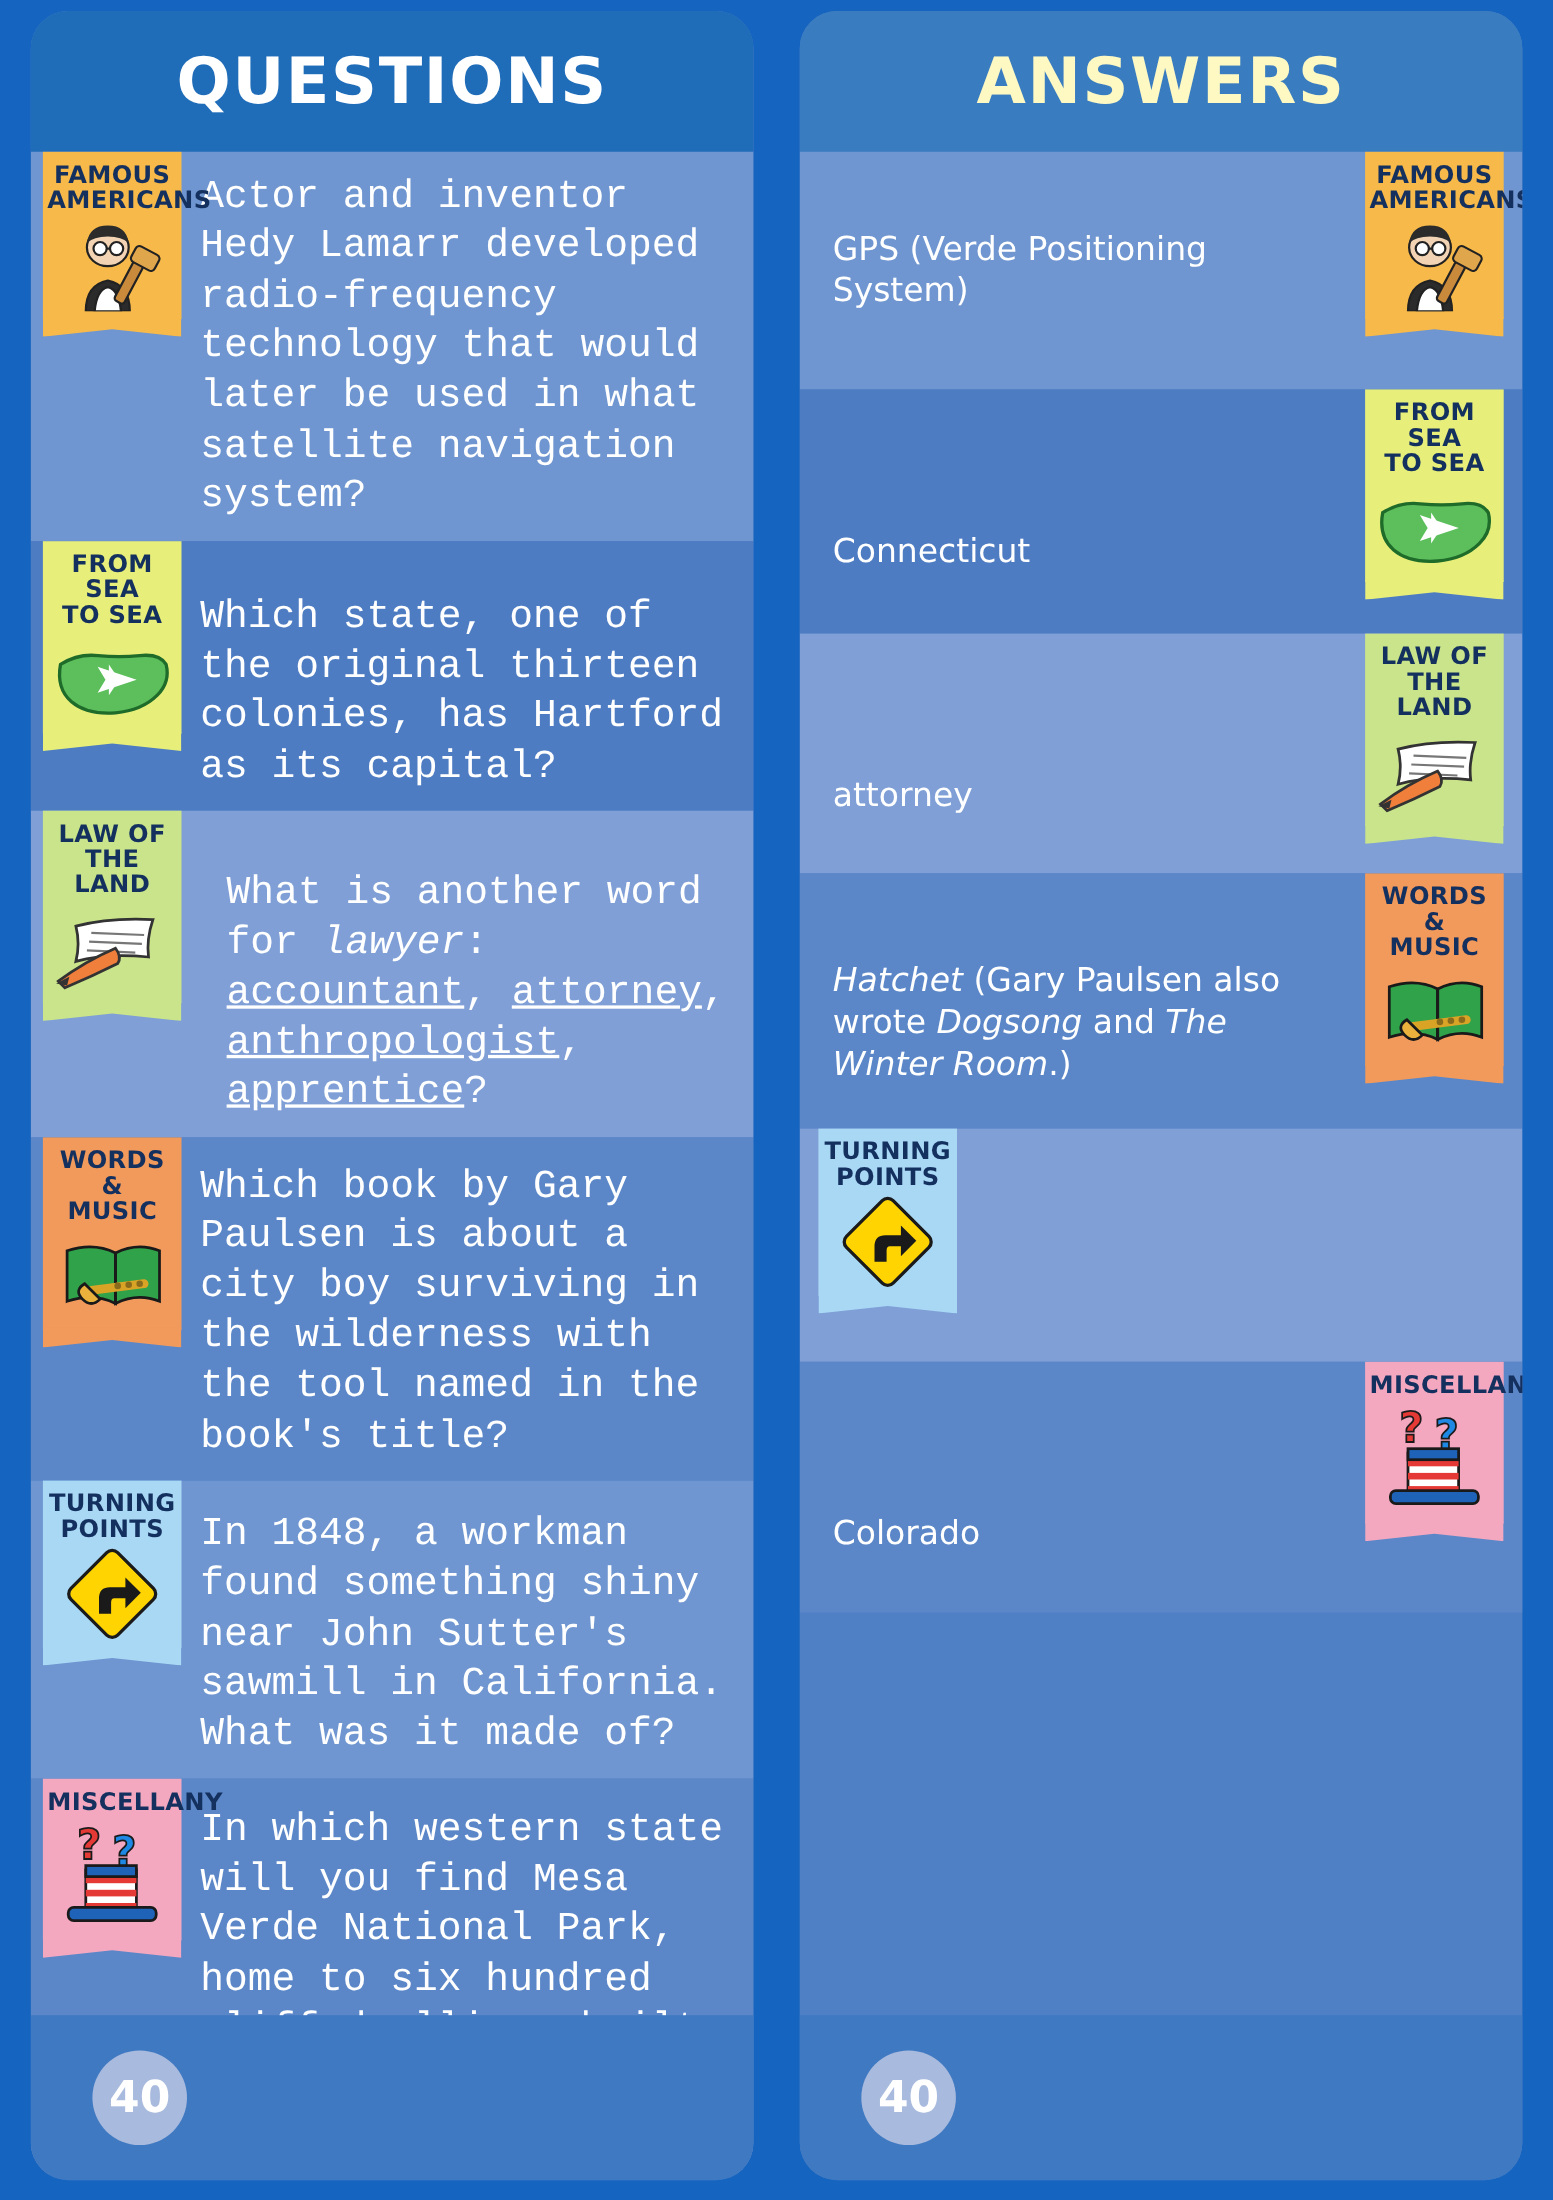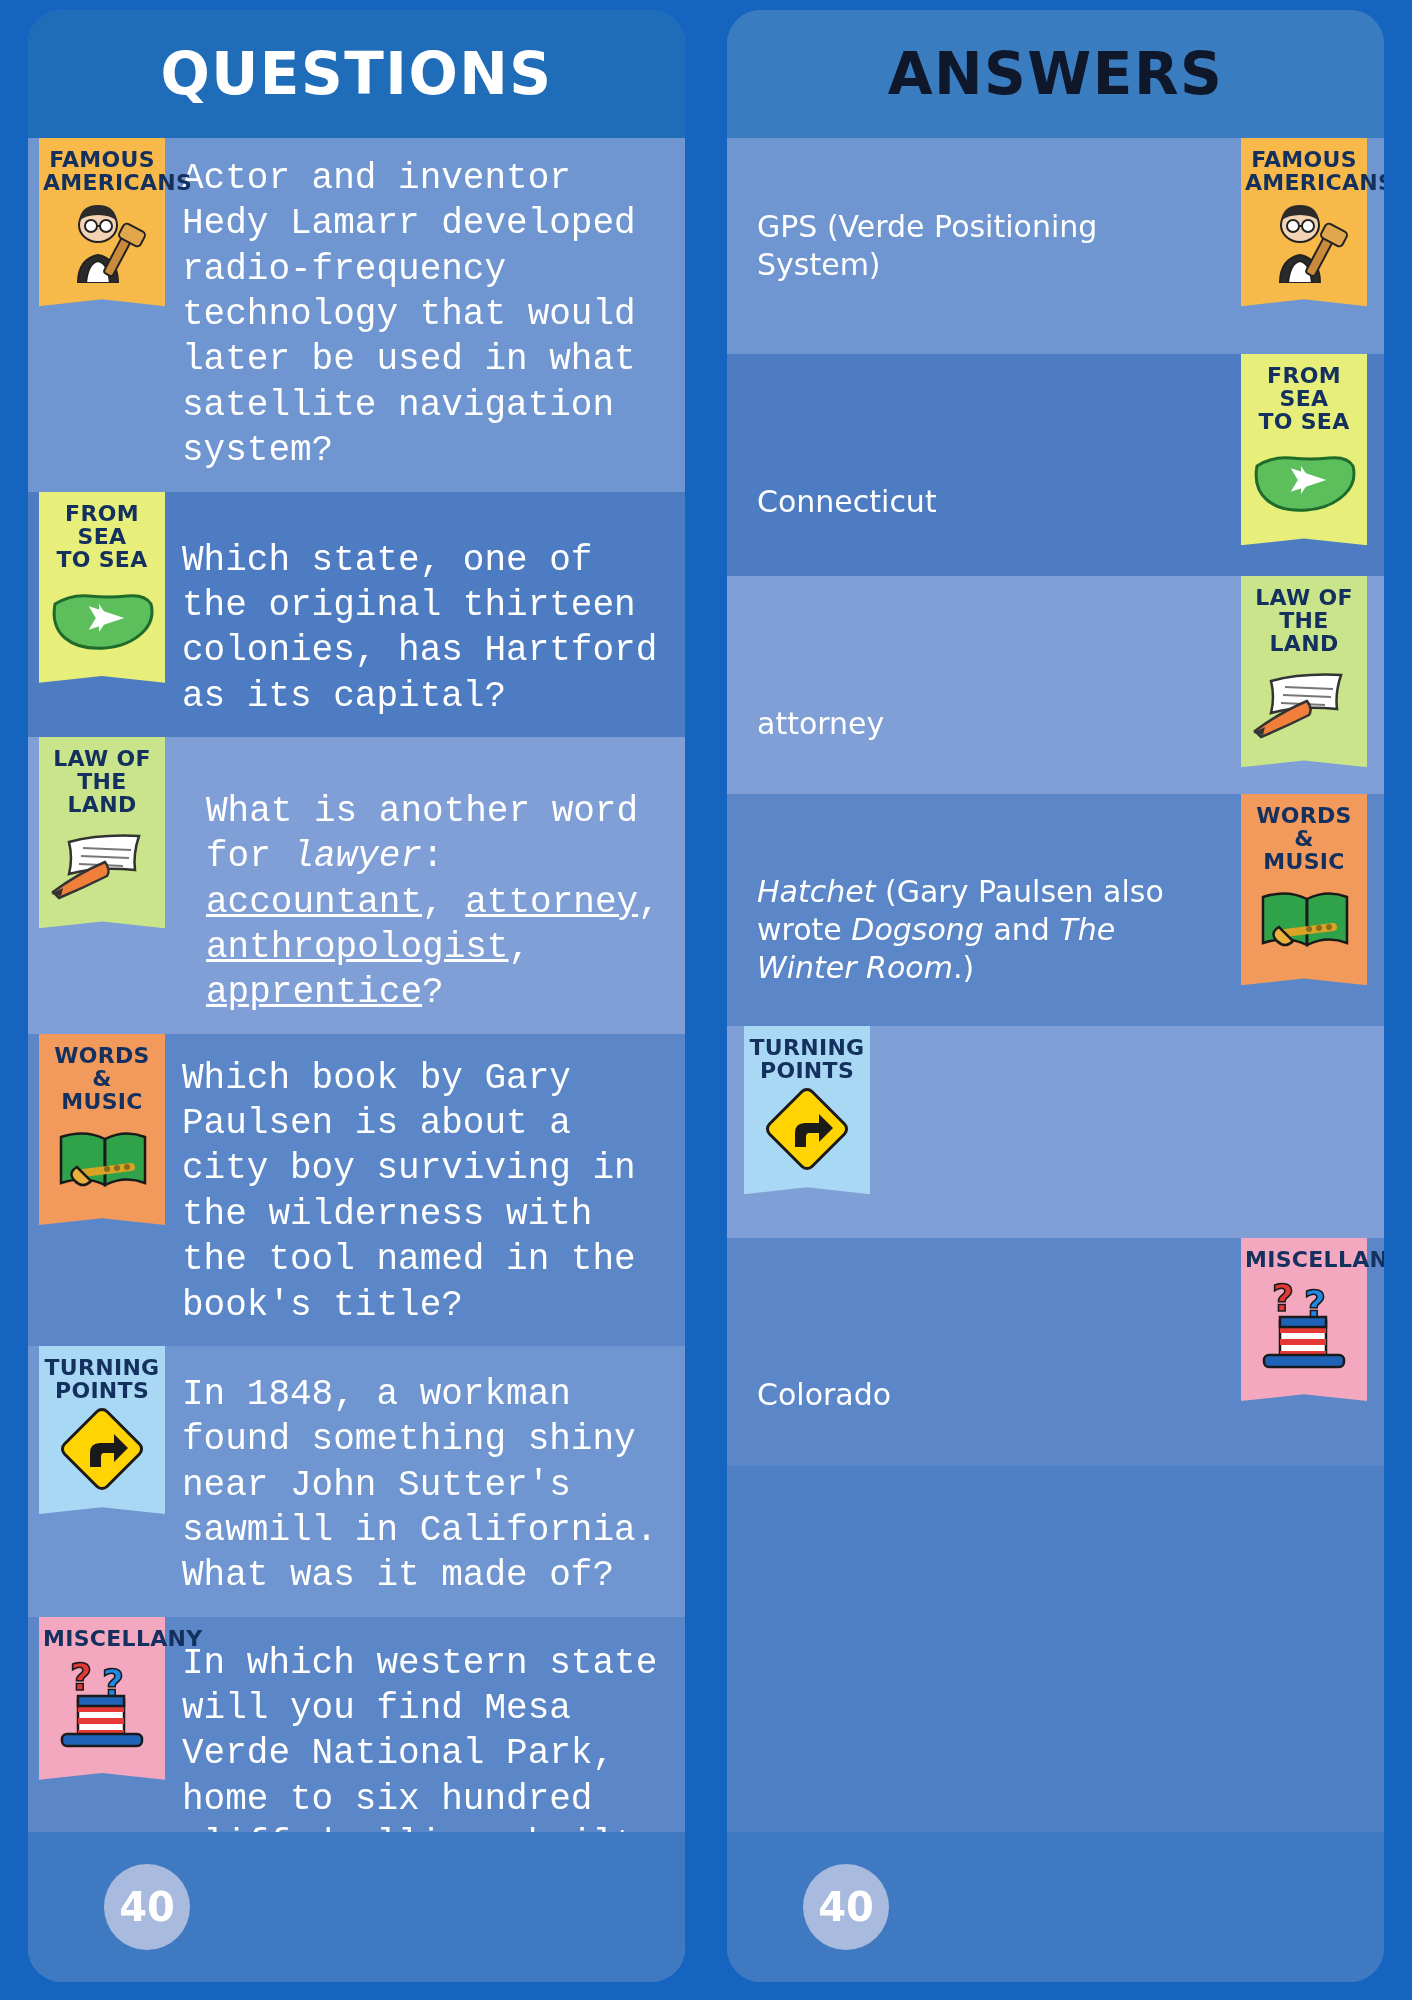--- a/index.html
+++ b/index.html
@@ -42,21 +42,21 @@
   .card-header.q { background: #1f6cb8; }
   .card-header.a { background: #3a7cc0; }
   .card-title {
     font-family: "DejaVu Sans", sans-serif;
     font-weight: bold;
     font-size: 58px;
     letter-spacing: 1.5px;
     color: #ffffff;
     text-transform: uppercase;
   }
-  .card-title.yellow { color: #0f172a; }
+  .card-title.yellow { color: #fef9c3; }
 
   .rows {
     display: flex;
     flex-direction: column;
   }
   .row {
     position: relative;
     display: flex;
     align-items: flex-start;
     box-sizing: border-box;
@@ -145,21 +145,21 @@
 
   .card-footer {
     position: absolute;
     left: 0;
     right: 0;
     bottom: 0;
     height: 150px;
     background: #3f79c2;
     display: flex;
     align-items: center;
-    padding-left: 76px;
+    padding-left: 56px;
     box-sizing: border-box;
   }
   .card-footer.q { background: #3f79c2; }
   .card-footer.a { background: #3f79c2; }
   .page-circle {
     width: 86px;
     height: 86px;
     border-radius: 50%;
     background: #a8badd;
     color: #ffffff;

